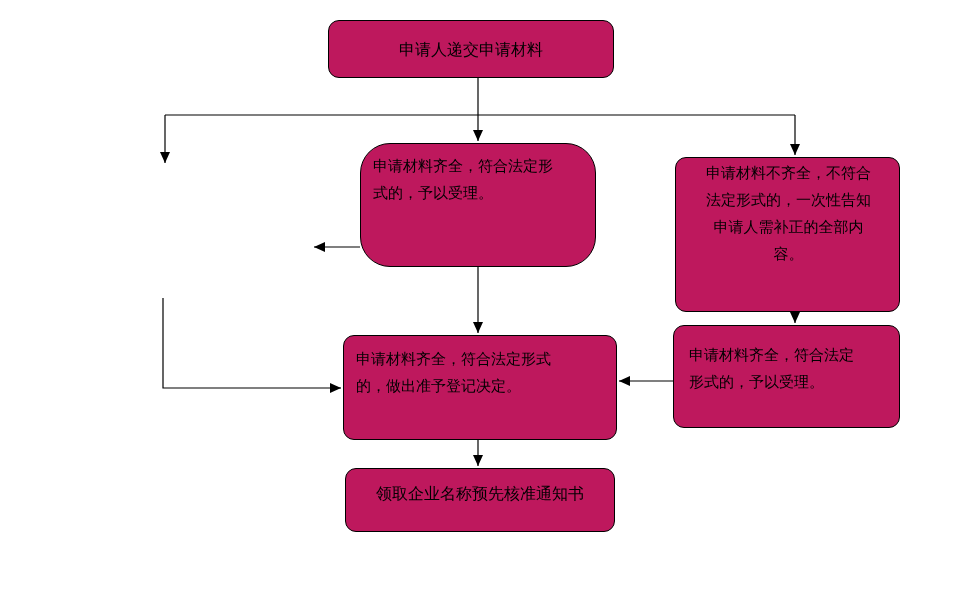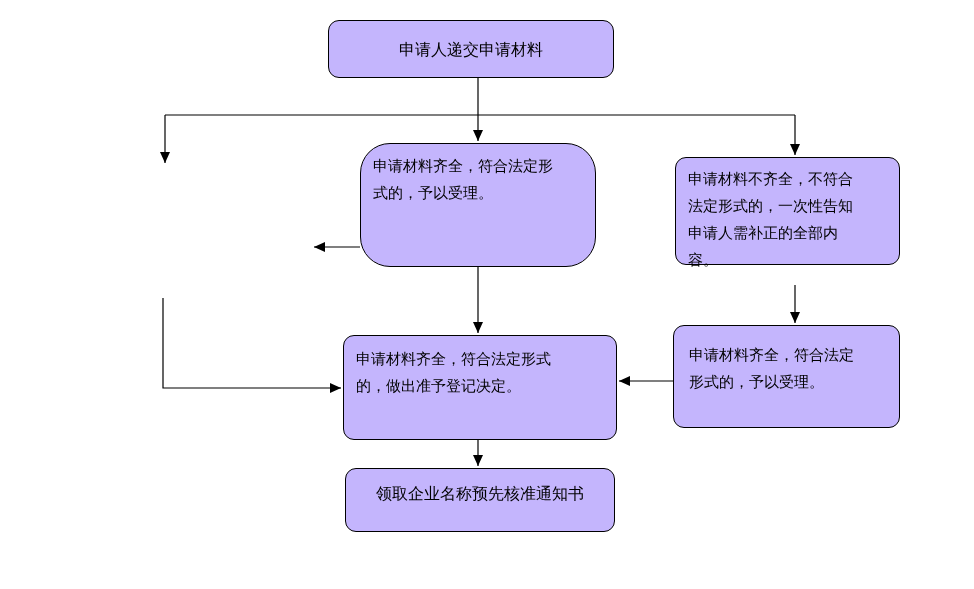--- a/index.html
+++ b/index.html
@@ -22,21 +22,21 @@
     top: 0;
   }
   #edges path {
     fill: none;
     stroke: #000000;
     stroke-width: 1.2;
   }
   .node {
     position: absolute;
     box-sizing: border-box;
-    background: #c4b5fd;
+    background: #be185d;
     border: 1px solid #000000;
     border-radius: 11px;
     font-size: 15px;
     line-height: 27px;
     white-space: pre-line;
     padding: 6px 10px;
   }
   .node.center-text {
     display: flex;
     justify-content: center;
@@ -48,22 +48,22 @@
   }
   #node-verify {
     left: 30px; top: 165px; width: 282px; height: 133px;
     padding-top: 7px; padding-left: 9px;
   }
   #node-accept-center {
     left: 360px; top: 143px; width: 236px; height: 124px;
     padding-top: 9px; padding-left: 12px; border-radius: 30px;
   }
   #node-incomplete {
-    left: 675px; top: 157px; width: 225px; height: 108px;
-    padding-top: 8px; padding-left: 12px;
+    left: 675px; top: 157px; width: 225px; height: 155px;
+    padding-top: 2px; padding-left: 12px; text-align: center;
   }
   #node-accept-right {
     left: 673px; top: 325px; width: 227px; height: 103px;
     padding-top: 16px; padding-left: 15px;
   }
   #node-decision {
     left: 343px; top: 335px; width: 274px; height: 105px;
     padding-top: 10px; padding-left: 12px;
   }
   #node-notice {

